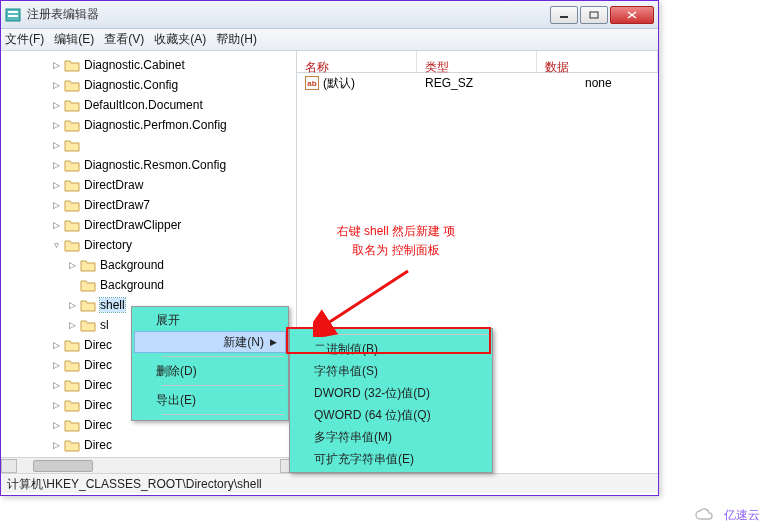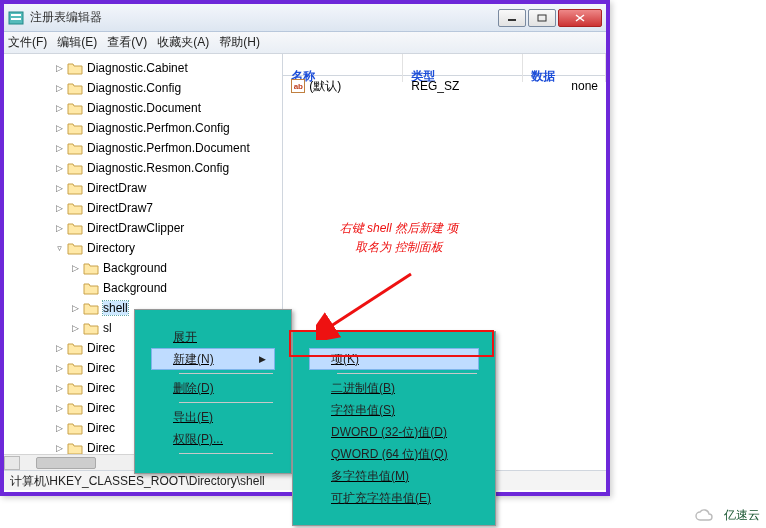--- a/index.html
+++ b/index.html
@@ -1,61 +1,61 @@
 <!DOCTYPE html>
 <html><head>
 <meta charset="utf-8">
 <style>
   * { box-sizing: border-box; margin: 0; padding: 0; font-family: "Microsoft YaHei", "Segoe UI", Tahoma, sans-serif; font-size: 12px; }
   body { width: 766px; height: 528px; background: #fff; position: relative; overflow: hidden; }
-  .window { width: 610px; height: 496px; border: 4px solid #6d28d9; background: #fff; box-shadow: 2px 2px 6px rgba(0,0,0,.2); position: relative; }
+  .window { width: 659px; height: 496px; border: 1px solid #6d28d9; background: #fff; box-shadow: 2px 2px 6px rgba(0,0,0,.2); position: relative; }
   .titlebar { height: 28px; background: linear-gradient(#f3f6fb,#dde6f1); display: flex; align-items: center; padding: 0 4px; border-bottom: 1px solid #b8c7db; }
   .app-icon { width: 16px; height: 16px; margin-right: 6px; }
   .title { flex: 1; color: #333; }
   .win-btn { width: 28px; height: 18px; margin-left: 2px; border: 1px solid #7a8aa0; border-radius: 2px; background: linear-gradient(#f9f9f9,#e2e2e2); display:flex; align-items:center; justify-content:center; }
   .win-btns { display:flex; }
   .win-close { width: 44px; background: linear-gradient(#e88,#c33); border-color:#a22; color:#fff;}
   .menubar { height: 22px; background: linear-gradient(#f7f8fa,#e9eef5); display:flex; align-items:center; padding: 8px 4px; border-bottom: 1px solid #d0d6de; gap: 10px; }
   .menubar span { color: #222; }
   .content { display:flex; height: calc(100% - 72px); position:relative; }
   .tree-pane { width: 296px; overflow: hidden; border-right: 1px solid #d0d6de; position:relative; background:#fff;}
   .tree { padding: 4px 0 0 0; }
   .node { display:flex; align-items:center; height: 20px; white-space: nowrap; }
   .ind { display:inline-block; }
   .tw { width:11px; height:11px; margin: 0 2px; display:inline-flex; align-items:center; justify-content:center; color:#6a6a6a; font-size:9px;}
   .folder { width:16px; height:14px; margin-right:4px; }
   .node-label { color:#000; }
   .node.sel .node-label { background:#cde8ff; outline:1px dotted #6aa; }
   .list-pane { flex:1; display:flex; flex-direction:column; background:#fff;}
   .list-head { height: 22px; display:flex; border-bottom: 1px solid #d0d6de; }
-  .col { border-right:1px solid #e2e2e2; padding: 14px 8px; color:#1d4ed8;font-weight:bold; }
+  .col { border-right:1px solid #e2e2e2; padding: 8px 8px; color:#b91c1c; }
   .col.n { width:120px;} .col.t{width:120px;} .col.d{flex:1;}
   .list-body { flex:1; }
   .row { display:flex; height:20px; align-items:center;}
   .cell { padding:16px 8px;}
   .cell.n{width:120px; display:flex; align-items:center; gap:4px;} .cell.t{width:120px;} .cell.d{flex:1;margin-left:40px;}
   .ab-icon{ width:14px;height:14px; border:1px solid #c08040; background:#fff; color:#c04020; font-size:8px; font-weight:bold; display:flex; align-items:center; justify-content:center;}
   .status { height:20px; border-top:1px solid #d0d6de; padding:2px 6px; color:#222; background:#f4f4f4;}
-  .ctx-menu { position:absolute; background:#14b8a6; border:1px solid #979797; box-shadow:2px 2px 4px rgba(0,0,0,.3); padding:16px;text-decoration:underline; }
+  .ctx-menu { position:absolute; background:#5eead4; border:1px solid #979797; box-shadow:2px 2px 4px rgba(0,0,0,.3); padding:2px; }
   .ctx1 { left:130px; top:305px; width:158px; }
   .ctx2 { left:288px; top:327px; width:204px; }
   .ctx-item { height:22px; display:flex; align-items:center; padding:0 22px; position:relative; color:#222;}
-  .ctx-item.hov { background:#bfdcff; border:1px solid #7eb4ea; padding:0 21px;}
+  .ctx-item.hov { background:#bfdcff; border:1px solid #7eb4ea; padding:0 21px;justify-content:flex-end;}
   .ctx-item .arrow { position:absolute; right:8px; font-size:9px;}
   .ctx-sep { height:1px; background:#c8c8c8; margin:3px 2px 3px 28px;}
   .red-box { position:absolute; border:2px solid #e11; }
   .ann1 { left:285px; top:326px; width:205px; height:27px; }
   .annot { position:absolute; color:#e11; font-size:14px; line-height:18px; text-align:center; }
-  .annot1 { left:310px; top:214px; width:170px;font-style:italic;}
+  .annot1 { left:310px; top:220px; width:170px;}
   svg.arrow-svg { position:absolute; left:312px; top:266px; }
   .hscroll { position:absolute; left:0; right:0; bottom:0; height:16px; background:#f0f0f0; border-top:1px solid #d4d4d4; display:flex; align-items:center;}
   .hscroll .thumb{ width:60px; height:12px; background:#cdcdcd; border:1px solid #aaa; margin-left:16px; border-radius:2px;}
   .hscroll .sbtn{ width:16px; height:14px; border:1px solid #bbb; background:#e8e8e8;}
   .hscroll .sbtn.r{ margin-left:auto;}
-  .logo { position:absolute; right:6px; bottom:4px; color:#14532d; font-size:14px; display:flex; align-items:center; gap:9px;}
+  .logo { position:absolute; right:6px; bottom:4px; color:#8b5cf6; font-size:14px; display:flex; align-items:flex-start; gap:9px;}
 </style>
 </head>
 <body>
 
 <div class="window">
   <div class="titlebar">
     <svg class="app-icon" viewBox="0 0 16 16">
         <rect x="1" y="2" width="14" height="12" fill="#5bb" stroke="#288"></rect>
         <rect x="3" y="4" width="10" height="2" fill="#fff"></rect>
         <rect x="3" y="8" width="10" height="2" fill="#fff"></rect>
@@ -105,37 +105,36 @@
               <path d="M1 3h5l1 2h8v8H1z" fill="#ffe9a8" stroke="#c9a24a"></path>
             </svg>
             <span class="node-label">Diagnostic.Config</span>
           </div>
           <div class="node">
             <span class="ind" style="width:48px"></span>
             <span class="tw">▷</span>
             <svg class="folder" viewBox="0 0 16 14">
               <path d="M1 3h5l1 2h8v8H1z" fill="#ffe9a8" stroke="#c9a24a"></path>
             </svg>
-            <span class="node-label">Diagnostic.Document</span>
+            <span class="node-label">DefaultIcon.Document</span>
           </div>
           <div class="node">
             <span class="ind" style="width:48px"></span>
             <span class="tw">▷</span>
             <svg class="folder" viewBox="0 0 16 14">
               <path d="M1 3h5l1 2h8v8H1z" fill="#ffe9a8" stroke="#c9a24a"></path>
             </svg>
             <span class="node-label">Diagnostic.Perfmon.Config</span>
           </div>
           <div class="node">
             <span class="ind" style="width:48px"></span>
             <span class="tw">▷</span>
             <svg class="folder" viewBox="0 0 16 14">
               <path d="M1 3h5l1 2h8v8H1z" fill="#ffe9a8" stroke="#c9a24a"></path>
             </svg>
-            <span class="node-label">Diagnostic.Perfmon.Document</span>
           </div>
           <div class="node">
             <span class="ind" style="width:48px"></span>
             <span class="tw">▷</span>
             <svg class="folder" viewBox="0 0 16 14">
               <path d="M1 3h5l1 2h8v8H1z" fill="#ffe9a8" stroke="#c9a24a"></path>
             </svg>
             <span class="node-label">Diagnostic.Resmon.Config</span>
           </div>
           <div class="node">
@@ -294,29 +293,23 @@
         <span class="arrow">▶</span>
       </div>
       <div class="ctx-sep"></div>
       <div class="ctx-item">
         <span>删除(D)</span>
       </div>
       <div class="ctx-sep"></div>
       <div class="ctx-item">
         <span>导出(E)</span>
       </div>
-      <div class="ctx-item">
-        <span>权限(P)...</span>
-      </div>
       <div class="ctx-sep"></div>
     </div>
   <div class="ctx-menu ctx2" id="ctx2">
-      <div class="ctx-item hov">
-        <span>项(K)</span>
-      </div>
       <div class="ctx-sep"></div>
       <div class="ctx-item">
         <span>二进制值(B)</span>
       </div>
       <div class="ctx-item">
         <span>字符串值(S)</span>
       </div>
       <div class="ctx-item">
         <span>DWORD (32-位)值(D)</span>
       </div>

